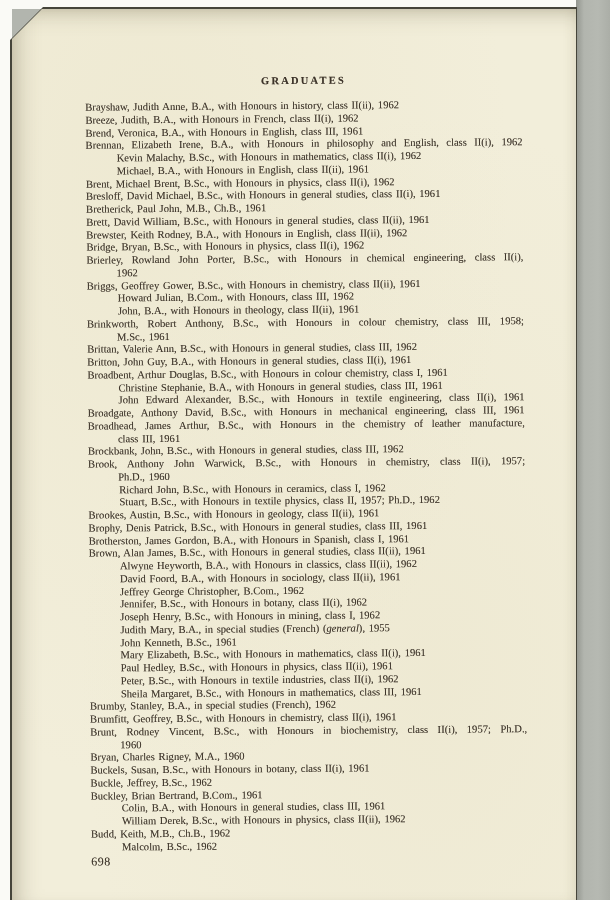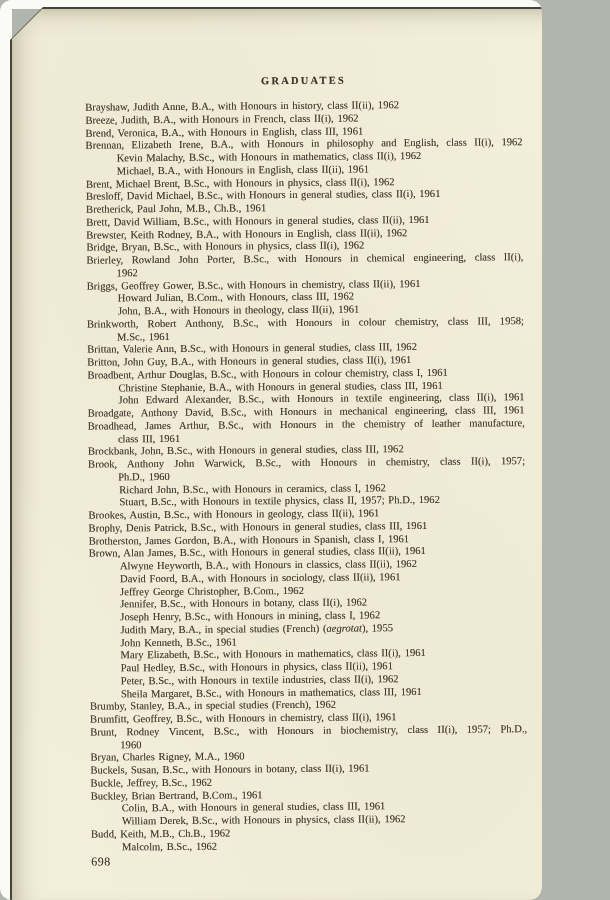--- a/index.html
+++ b/index.html
@@ -6,24 +6,23 @@
     margin: 0;
     padding: 0;
     width: 610px;
     height: 900px;
     background: #b2b5ae;
     font-family: "Liberation Serif", serif;
     overflow: hidden;
   }
   .scan {
     position: relative;
-    width: 542px;
+    width: 610px;
     height: 900px;
     overflow: hidden;
-    border-radius: 12px;
   }
   .strip-top {
     position: absolute; left: 0; top: 0;
     width: 579px; height: 9px;
     background: #fafaf6;
   }
   .strip-left {
     position: absolute; left: 0; top: 0;
     width: 12px; height: 900px;
     background: #fafaf6;
@@ -146,21 +145,21 @@
           <div class="line sub">Stuart, B.Sc., with Honours in textile physics, class II, 1957; Ph.D., 1962</div>
           <div class="line main">Brookes, Austin, B.Sc., with Honours in geology, class II(ii), 1961</div>
           <div class="line main">Brophy, Denis Patrick, B.Sc., with Honours in general studies, class III, 1961</div>
           <div class="line main">Brotherston, James Gordon, B.A., with Honours in Spanish, class I, 1961</div>
           <div class="line main">Brown, Alan James, B.Sc., with Honours in general studies, class II(ii), 1961</div>
           <div class="line sub">Alwyne Heyworth, B.A., with Honours in classics, class II(ii), 1962</div>
           <div class="line sub">David Foord, B.A., with Honours in sociology, class II(ii), 1961</div>
           <div class="line sub">Jeffrey George Christopher, B.Com., 1962</div>
           <div class="line sub">Jennifer, B.Sc., with Honours in botany, class II(i), 1962</div>
           <div class="line sub">Joseph Henry, B.Sc., with Honours in mining, class I, 1962</div>
-          <div class="line sub"><span>Judith Mary, B.A., in special studies (French) (</span><span class="it">aegrotat</span><span>), 1955</span></div>
+          <div class="line sub"><span>Judith Mary, B.A., in special studies (French) (</span><span class="it">general</span><span>), 1955</span></div>
           <div class="line sub">John Kenneth, B.Sc., 1961</div>
           <div class="line sub">Mary Elizabeth, B.Sc., with Honours in mathematics, class II(i), 1961</div>
           <div class="line sub">Paul Hedley, B.Sc., with Honours in physics, class II(ii), 1961</div>
           <div class="line sub">Peter, B.Sc., with Honours in textile industries, class II(i), 1962</div>
           <div class="line sub">Sheila Margaret, B.Sc., with Honours in mathematics, class III, 1961</div>
           <div class="line main">Brumby, Stanley, B.A., in special studies (French), 1962</div>
           <div class="line main">Brumfitt, Geoffrey, B.Sc., with Honours in chemistry, class II(i), 1961</div>
           <div class="line main fill">Brunt, Rodney Vincent, B.Sc., with Honours in biochemistry, class II(i), 1957; Ph.D.,</div>
           <div class="line cont">1960</div>
           <div class="line main">Bryan, Charles Rigney, M.A., 1960</div>

